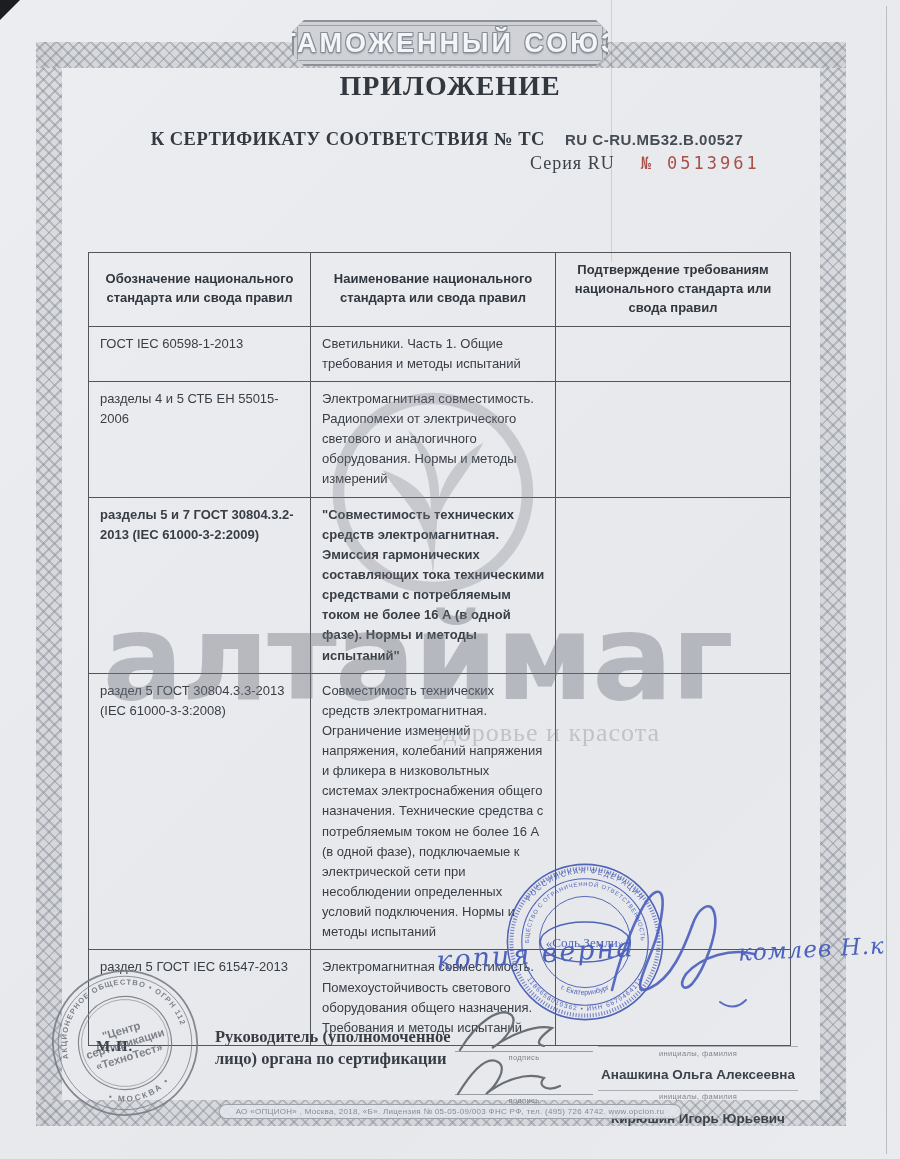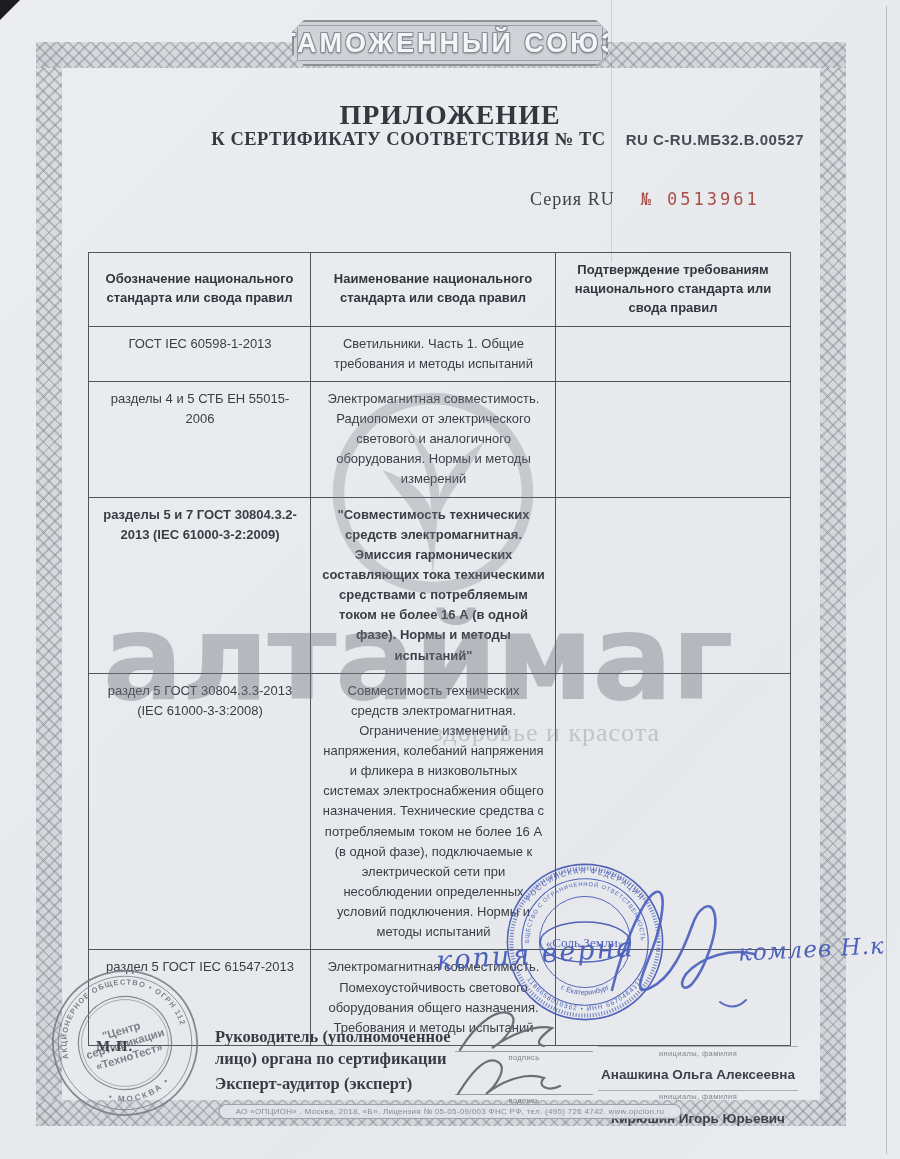--- a/index.html
+++ b/index.html
@@ -37,49 +37,49 @@
     display:flex; align-items:center; justify-content:center;
   }
   .plaque span {
     font-weight:700; font-size:27px; letter-spacing:3px; color:#f4f5f7;
     text-shadow:-1px -1px 0 #878d96, 1px -1px 0 #878d96, -1px 1px 0 #878d96, 1px 1px 0 #878d96, 0 2px 2px rgba(90,95,105,.5);
     font-family:"Liberation Sans", sans-serif; white-space:nowrap;
   }
 
   
   .doc-title {
-    position:absolute; top:99px; left:0; width:100%; text-align:center;
+    position:absolute; top:70px; left:0; width:100%; text-align:center;
     font-family:"Liberation Serif", serif; font-weight:700; font-size:28px;
     letter-spacing:1px; color:#33383f;
   }
   .cert-line {
     position:absolute; top:129px; left:90px; width:720px;
-    display:flex; align-items:baseline; justify-content:flex-end; gap:14px; white-space:nowrap;
+    display:flex; align-items:baseline; justify-content:center; gap:14px; white-space:nowrap;
   }
   .cert-line .label { font-family:"Liberation Serif", serif; font-weight:700; font-size:18.5px; color:#343a41; letter-spacing:.5px; }
   .cert-line .number { font-size:15px; font-weight:700; color:#464c54; letter-spacing:.5px; padding:0 6px 2px; }
   .series-line {
     position:absolute; top:153px; left:530px; display:flex; align-items:baseline; gap:26px; white-space:nowrap;
   }
-  .series-line .series { font-family:"Liberation Serif", serif; font-size:18px; color:#3c4249; letter-spacing:1px;margin-top:36px; }
+  .series-line .series { font-family:"Liberation Serif", serif; font-size:18px; color:#3c4249; letter-spacing:1px; }
   .series-line .serial { font-family:"DejaVu Sans Mono", monospace; font-size:17px; color:#a85049; letter-spacing:3px; }
 
   .intro {
     position:absolute; top:196px; left:90px; width:720px; text-align:center;
     font-size:13.5px; line-height:1.95; color:#3d434b;
   }
 
   
   table.standards { position:absolute; top:252px; left:88px; width:702px; border-collapse:collapse; table-layout:fixed; }
   table.standards td, table.standards th { border:1px solid #51565d; vertical-align:top; text-align:left; }
   table.standards th {
     font-size:13px; font-weight:700; text-align:center; vertical-align:middle;
     padding:8px 14px; height:58px; color:#31373e; line-height:1.45;
   }
-  table.standards td { font-size:13px; line-height:1.55; padding:7px 10px 7px 11px; color:#383e45;text-align:center; }
+  table.standards td { font-size:13px; line-height:1.55; padding:7px 10px 7px 11px; color:#383e45; }
   tr.r1 td { height:50px; } tr.r2 td { height:96px; } tr.r3 td { height:122px;font-weight:bold; }
   tr.r4 td { height:228px; } tr.r5 td { height:80px;margin-left:30px; }
 
   
   .wm-brand {
     position:absolute; top:598px; left:67px; width:700px; text-align:center;
     font-size:120px; font-weight:700; letter-spacing:-2px;
     font-family:"DejaVu Sans", sans-serif; color:rgba(112,117,126,.42);
     pointer-events:none; z-index:5; line-height:1;
   }
@@ -244,21 +244,20 @@
       <text font-size="10" letter-spacing="1.5" font-weight="bold"><textPath href="#gTop" startOffset="50%" text-anchor="middle">ЗАКРЫТОЕ АКЦИОНЕРНОЕ ОБЩЕСТВО • ОГРН 1127747098097</textPath></text>
       <text font-size="11" letter-spacing="3" font-weight="bold"><textPath href="#gBot" startOffset="50%" text-anchor="middle">• МОСКВА •</textPath></text>
       <text x="100" y="88" font-size="15" font-weight="bold" text-anchor="middle">"Центр</text>
       <text x="100" y="106" font-size="15" font-weight="bold" text-anchor="middle">сертификации</text>
       <text x="100" y="124" font-size="15" font-weight="bold" text-anchor="middle">«ТехноТест»</text>
     </g>
   </svg>
   <div class="seal-mark">М.П.</div>
 
   <div class="role-block role1">Руководитель (уполномоченное лицо) органа по сертификации</div>
-  <div class="role-block role2">Эксперт-аудитор (эксперт)</div>
 
   <svg class="sig-svg" style="left:448px;top:1006px;" width="150" height="48" viewBox="0 0 150 48">
     <path d="M12,44 C30,14 52,2 62,8 C72,14 58,34 44,42 C60,30 86,18 104,22 C96,28 84,38 96,40" fill="none" stroke="#6a6f76" stroke-width="2.2" stroke-linecap="round"></path>
   </svg>
   <div class="sig-line s1"></div>
   <div class="tiny-label lbp1">подпись</div>
   <div class="name nm1">Анашкина Ольга Алексеевна</div>
   <div class="name-line nl1"></div>
   <div class="tiny-label lb1">инициалы, фамилия</div>
 

